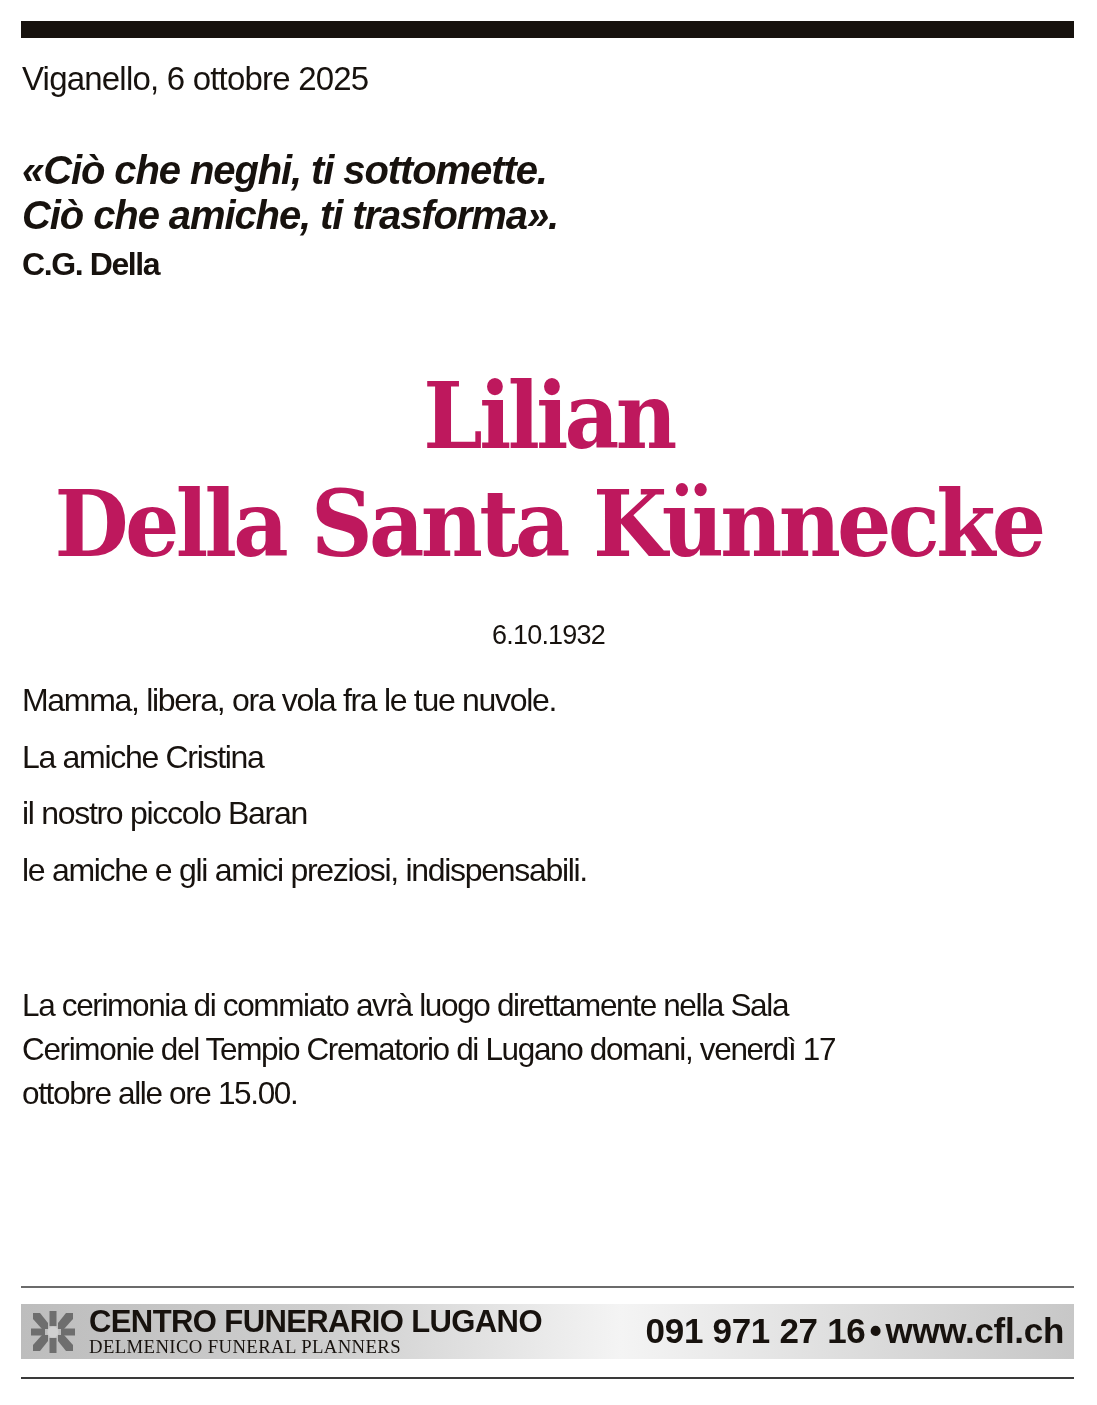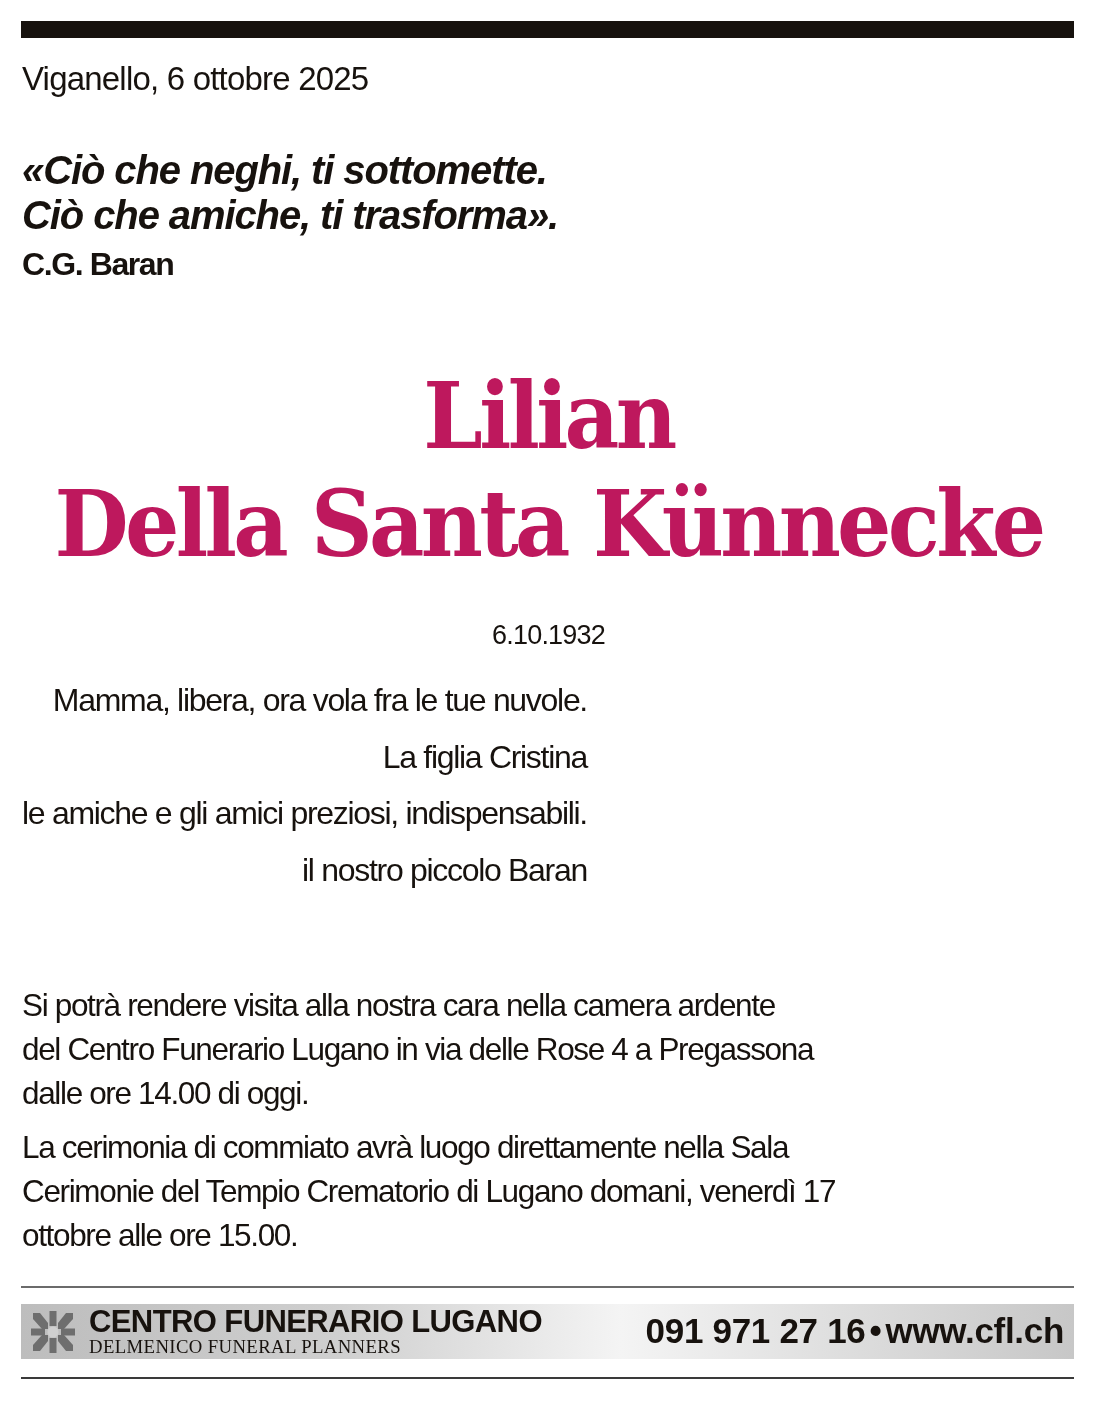--- a/index.html
+++ b/index.html
@@ -50,21 +50,21 @@
   .birth-date {
     position: absolute; left: 0; top: 620px; width: 1097px;
     text-align: center;
     font-size: 27px; letter-spacing: -0.8px;
   }
 
   .dedication {
     position: absolute; left: 22px; top: 678px;
     font-size: 32px; letter-spacing: -1.3px;
   }
-  .dedication div { height: 56.5px; line-height: 45px; text-align: right; }
+  .dedication div { height: 56.5px; line-height: 45px; }
 
   .info {
     position: absolute; left: 22px; top: 983px;
     font-size: 31.5px; letter-spacing: -1.35px;
     line-height: 44px;
   }
   .info p { margin-bottom: 10px; }
   .info span { display: block; white-space: nowrap; }
 
   .rule-thin {
@@ -107,42 +107,37 @@
 <div class="page">
 
   <div class="top-rule"></div>
 
   <div class="place-date">Viganello, 6 ottobre 2025</div>
 
   <div class="quote">
     <div>«Ciò che neghi, ti sottomette.</div>
     <div>Ciò che amiche, ti trasforma».</div>
   </div>
-  <div class="quote-author">C.G. Baran</div>
+  <div class="quote-author">C.G. Della</div>
 
   <div class="name-block">
     <span class="name-line first">Lilian</span>
     <span class="name-line">Della Santa Künnecke</span>
   </div>
 
   <div class="birth-date">6.10.1932</div>
 
   <div class="dedication">
     <div>Mamma, libera, ora vola fra le tue nuvole.</div>
-    <div>La figlia Cristina</div>
+    <div>La amiche Cristina</div>
+    <div>il nostro piccolo Baran</div>
     <div>le amiche e gli amici preziosi, indispensabili.</div>
-    <div>il nostro piccolo Baran</div>
   </div>
 
   <div class="info">
-    <p>
-      <span>Si potrà rendere visita alla nostra cara nella camera ardente</span>
-      <span>del Centro Funerario Lugano in via delle Rose 4 a Pregassona</span>
-      <span>dalle ore 14.00 di oggi.</span>
-    </p>
     <p>
       <span>La cerimonia di commiato avrà luogo direttamente nella Sala</span>
       <span>Cerimonie del Tempio Crematorio di Lugano domani, venerdì 17</span>
       <span>ottobre alle ore 15.00.</span>
     </p>
   </div>
 
   <div class="rule-thin rule-a"></div>
 
   <div class="footer-band">

